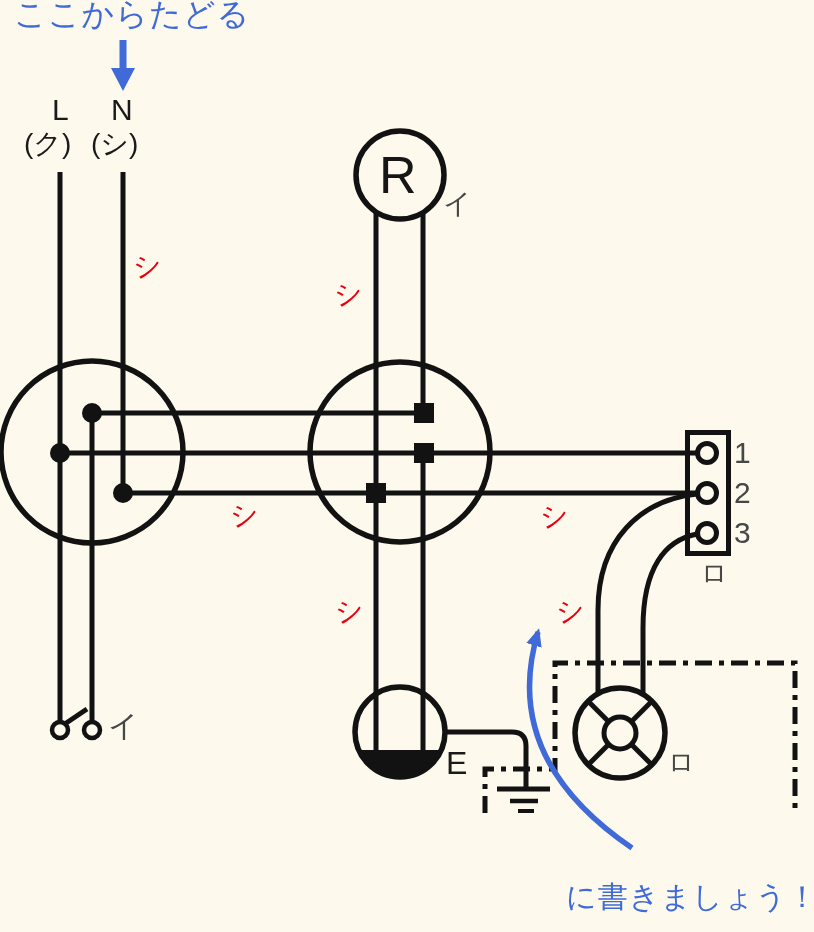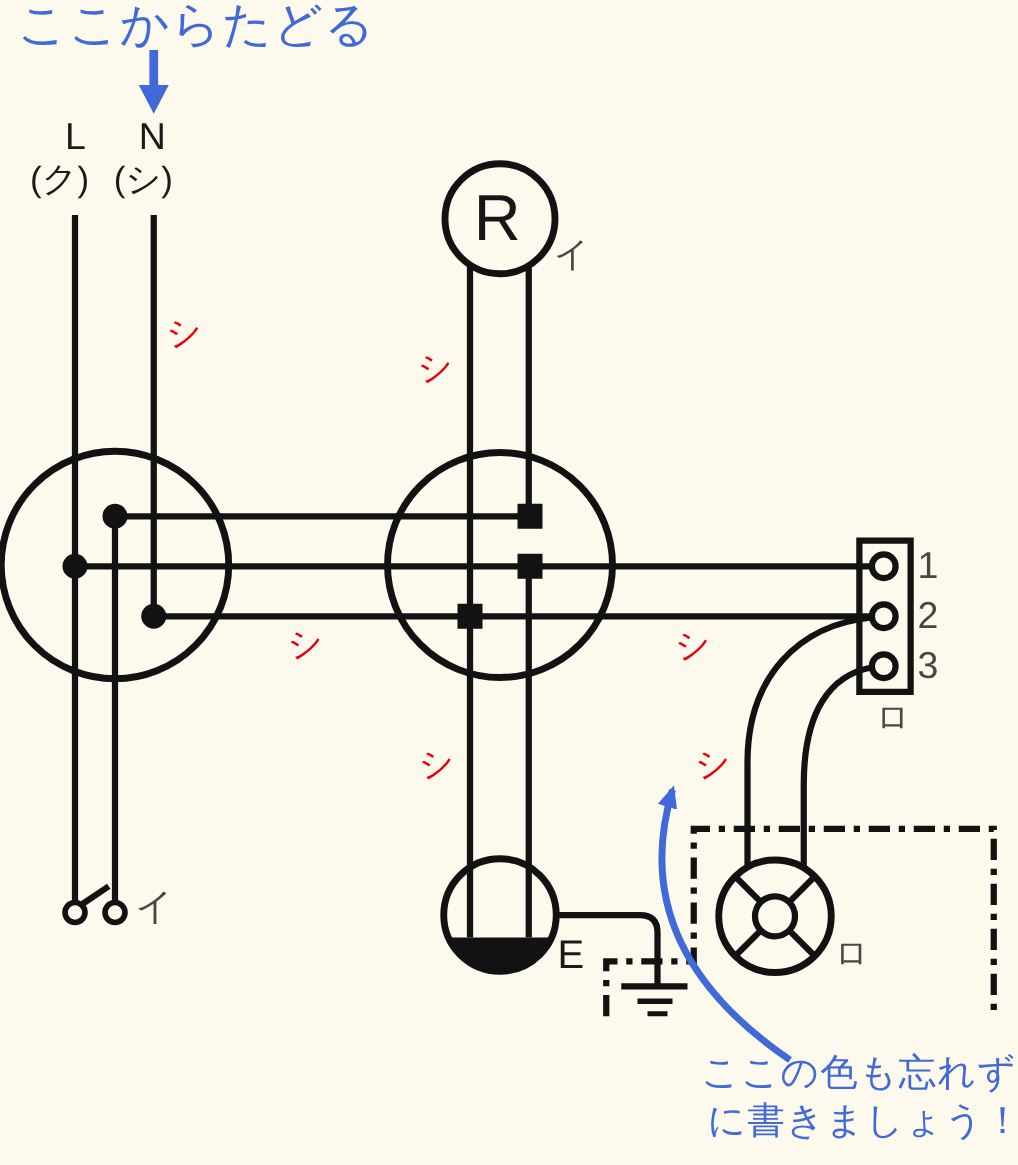--- a/index.html
+++ b/index.html
@@ -12,21 +12,21 @@
   }
   #diagram-svg{position:absolute;left:0;top:0;}
   .lbl{position:absolute;white-space:nowrap;line-height:1;}
   .blue{color:#3F6AD8;}
   .gray{color:#474747;}
   .black{color:#1A1A1A;}
   .fs30{font-size:30px;}
   .fs28{font-size:28px;}
   .fs26{font-size:26px;}
   .shi{font-size:28px;color:#E8000F;transform:rotate(-8deg);transform-origin:center;}
-  #trace-hint{left:14px;top:1px;font-size:39px;letter-spacing:1px;}
+  #trace-hint{left:14px;top:1px;font-size:32px;letter-spacing:1px;font-family:Liberation Mono, monospace;}
   #lbl-L{left:52px;top:95px;}
   #lbl-N{left:111px;top:95px;}
   #lbl-Lcolor{left:24px;top:130px;}
   #lbl-Ncolor{left:91px;top:130px;}
   #lbl-R{left:379px;top:149px;font-size:52px;font-weight:500;color:#161616;}
   #lbl-lamp-circuit{left:443px;top:190px;font-size:28px;}
   #shi-1{left:133px;top:252px;}
   #shi-2{left:334px;top:280px;}
   #shi-3{left:230px;top:501px;}
   #shi-4{left:335px;top:597px;}
@@ -141,16 +141,15 @@
   <span class="lbl gray fs30" id="pin-1">1</span>
   <span class="lbl gray fs30" id="pin-2">2</span>
   <span class="lbl gray fs30" id="pin-3">3</span>
   <span class="lbl gray fs26" id="lbl-terminal-circuit">ロ</span>
 
   <span class="lbl gray fs26" id="lbl-rosette-circuit">ロ</span>
 
   <span class="lbl black" id="lbl-earth">E</span>
   <span class="lbl gray fs30" id="lbl-switch-circuit">イ</span>
 
-  <span class="lbl blue" id="color-note-1">ここの色も忘れず</span>
   <span class="lbl blue" id="color-note-2">に書きましょう！</span>
 
 </div>
 
 </body></html>

